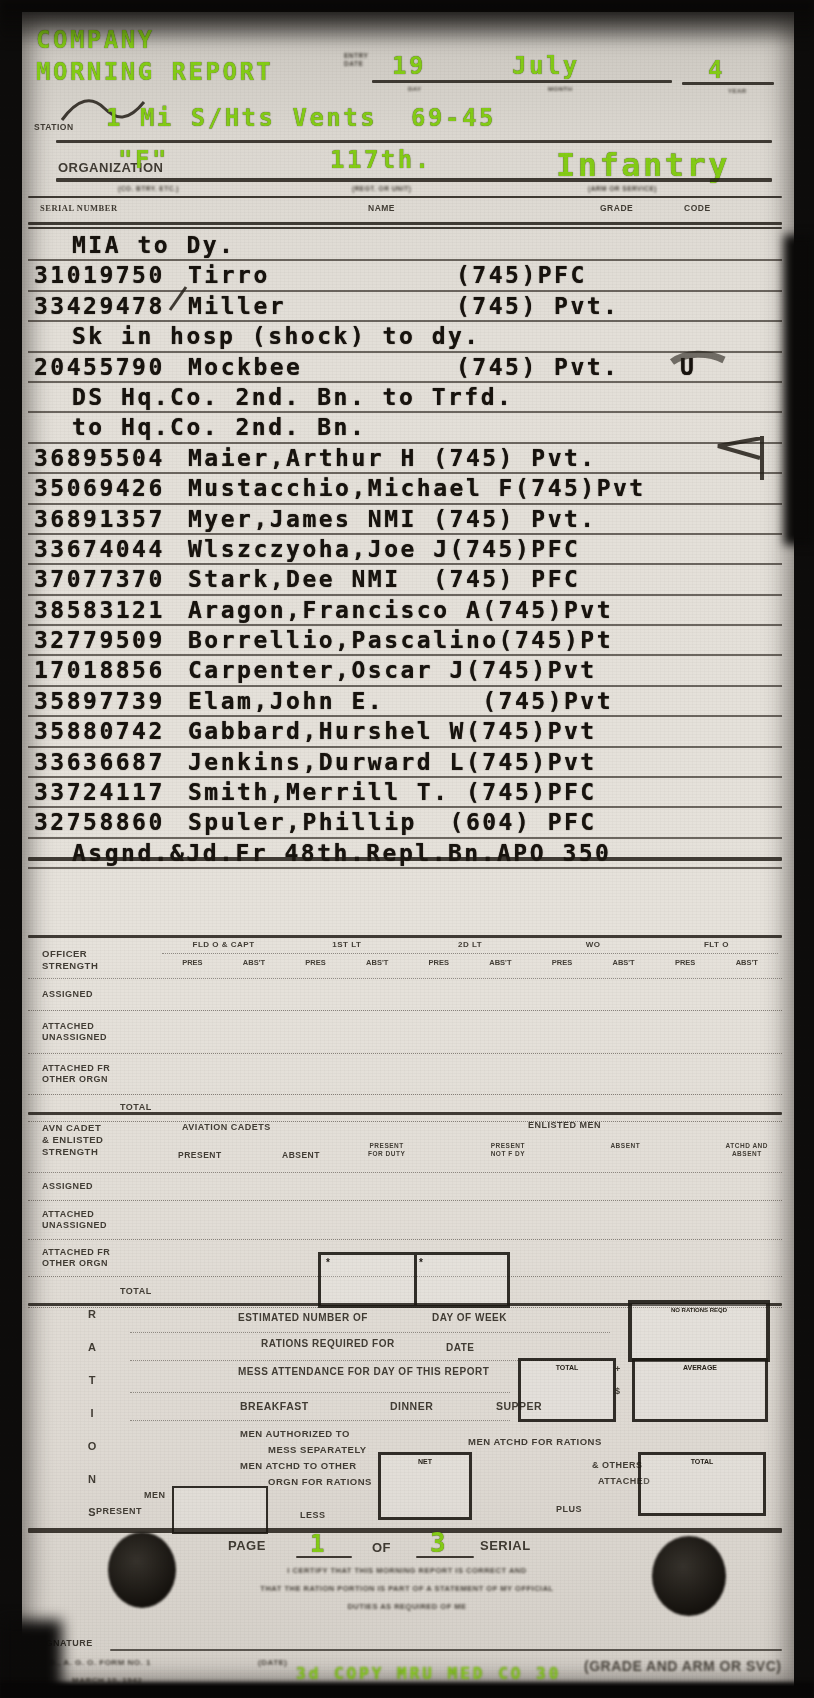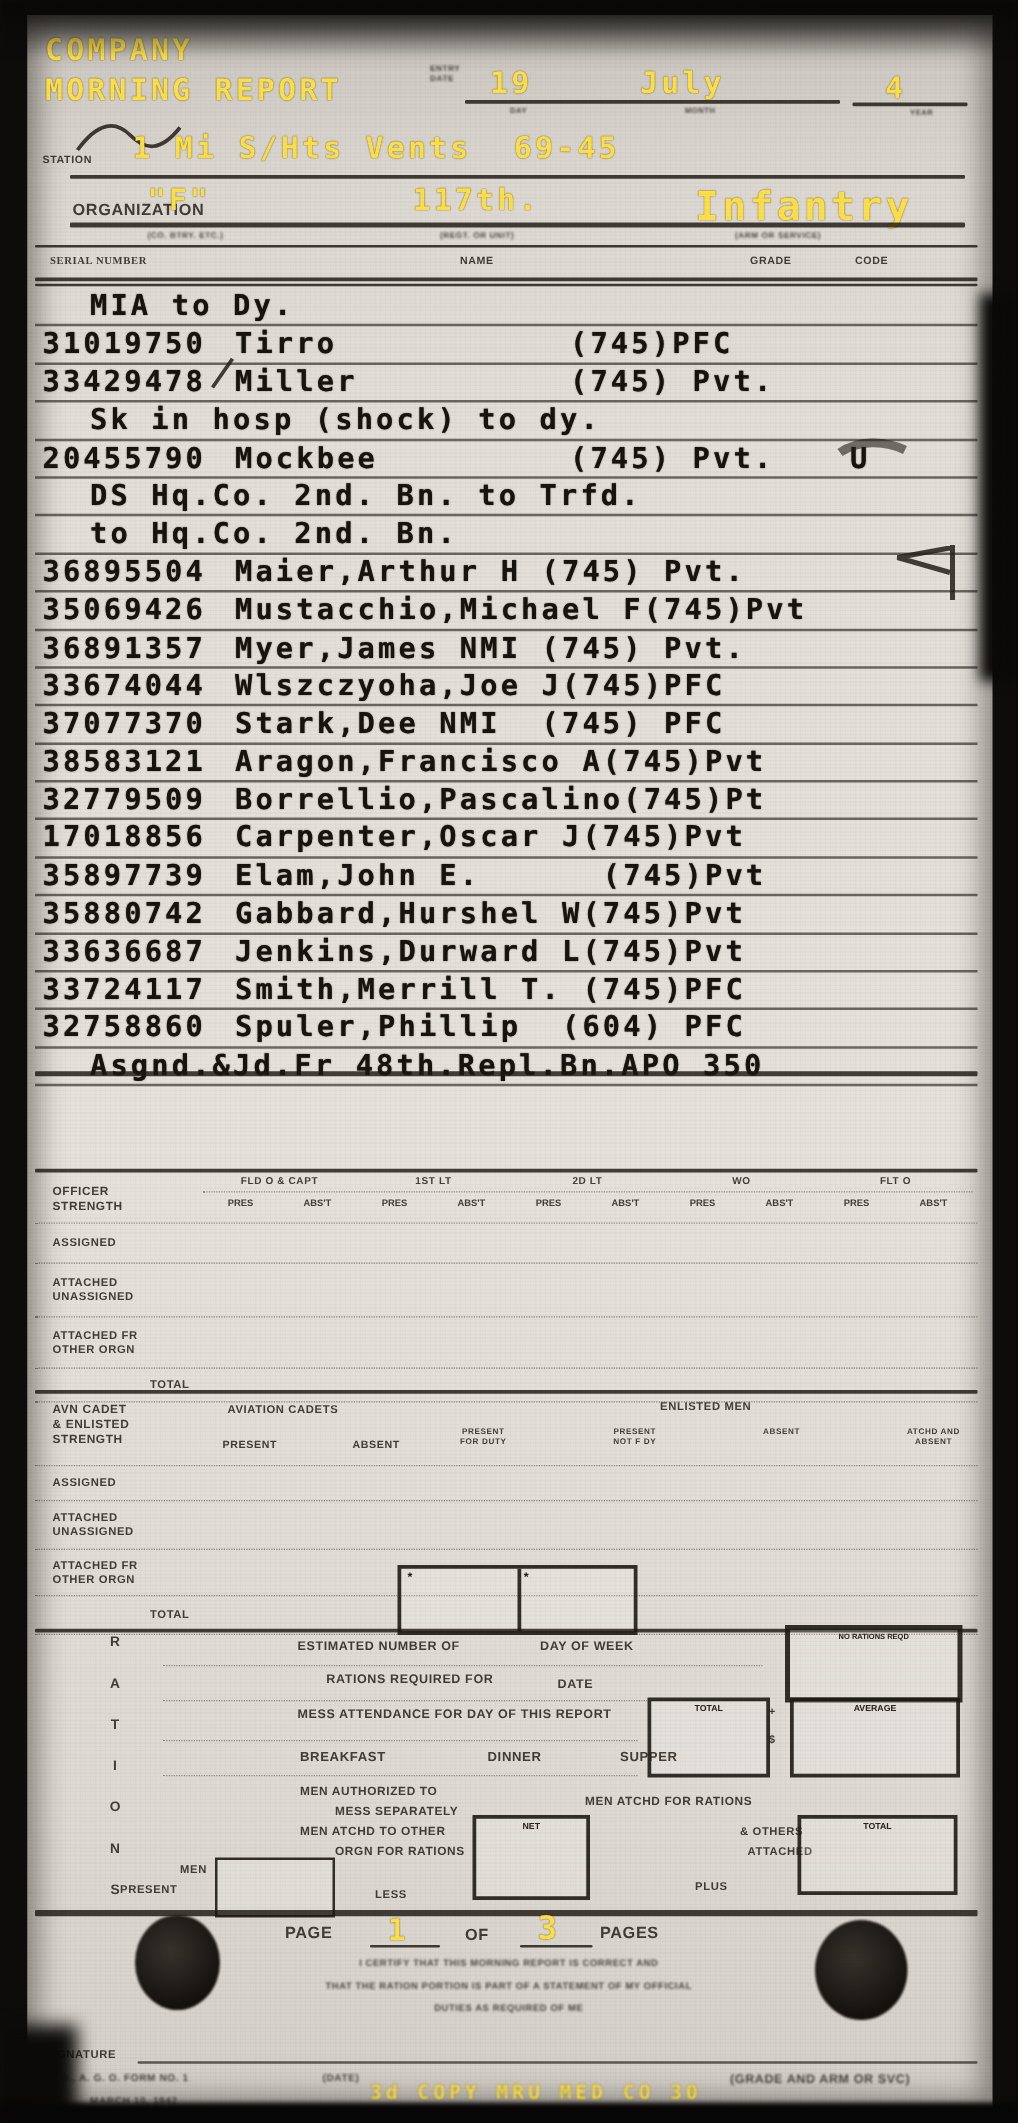--- a/index.html
+++ b/index.html
@@ -12,21 +12,21 @@
     background-image:repeating-linear-gradient(0deg,rgba(40,35,28,.05) 0 1px,transparent 1px 3px),
                      repeating-linear-gradient(90deg,rgba(40,35,28,.04) 0 1px,transparent 1px 4px);}
   .topband{position:absolute;left:0;top:0;width:814px;height:46px;
     background:linear-gradient(180deg,rgba(8,7,6,.96),rgba(8,7,6,0));filter:blur(3px);}
   .rblot{position:absolute;right:0;top:235px;width:30px;height:310px;background:#0a0908;filter:blur(5px);}
   .blblob{position:absolute;left:0;top:1620px;width:62px;height:78px;background:#0b0a09;filter:blur(7px);}
   .botband{position:absolute;left:0;top:1682px;width:814px;height:16px;background:#070606;filter:blur(2px);}
 
   
   .t{position:absolute;font-family:"DejaVu Sans Mono","Liberation Mono",monospace;font-weight:bold;
-     color:#fde047;letter-spacing:2.5px;white-space:pre;filter:blur(.35px);
+     color:#84cc16;letter-spacing:2.5px;white-space:pre;filter:blur(.35px);
      text-shadow:0 0 1px rgba(25,18,12,.85);}
   
   .p{position:absolute;font-weight:bold;color:#262119;letter-spacing:.5px;white-space:pre-line;
      filter:blur(.5px);opacity:.85;line-height:1.25;}
   .smudge{filter:blur(.9px);opacity:.8;}
 
   .rule{position:absolute;background:rgba(28,23,17,.82);border-radius:1px;filter:blur(.3px);}
   .dot{position:absolute;border-bottom:1px dotted rgba(45,38,30,.45);}
 
   
@@ -441,31 +441,31 @@
 
   <div class="hole" style="left:108px;top:1532px;width:68px;height:76px;"></div>
   <div class="hole" style="left:652px;top:1536px;width:74px;height:80px;"></div>
 
   <div class="p" style="left:228px;top:1538px;font-size:13px;">PAGE</div>
   <div class="t" style="left:310px;top:1530px;font-size:24px;">1</div>
   <div class="rule" style="left:296px;top:1556px;width:56px;height:2px;"></div>
   <div class="p" style="left:372px;top:1540px;font-size:13px;">OF</div>
   <div class="t" style="left:430px;top:1528px;font-size:26px;">3</div>
   <div class="rule" style="left:416px;top:1556px;width:58px;height:2px;"></div>
-  <div class="p" style="left:480px;top:1538px;font-size:13px;">PAGES</div>
+  <div class="p" style="left:480px;top:1538px;font-size:13px;">SERIAL</div>
 
   <div class="p smudge" style="left:177px;top:1566px;width:460px;text-align:center;font-size:7.5px;">I CERTIFY THAT THIS MORNING REPORT IS CORRECT AND</div>
   <div class="p smudge" style="left:157px;top:1584px;width:500px;text-align:center;font-size:7.5px;">THAT THE RATION PORTION IS PART OF A STATEMENT OF MY OFFICIAL</div>
   <div class="p smudge" style="left:177px;top:1602px;width:460px;text-align:center;font-size:7.5px;">DUTIES AS REQUIRED OF ME</div>
 
   <div class="p" style="left:36px;top:1638px;font-size:9px;">SIGNATURE</div>
   <div class="rule" style="left:110px;top:1649px;width:672px;height:2px;opacity:.8;"></div>
   <div class="p smudge" style="left:36px;top:1658px;font-size:8px;">W. D., A. G. O. FORM NO. 1</div>
   <div class="p smudge" style="left:258px;top:1658px;font-size:8px;">(DATE)</div>
-  <div class="p smudge" style="left:584px;top:1658px;font-size:10px;">(GRADE AND ARM OR SVC)</div>
+  <div class="p smudge" style="left:584px;top:1658px;font-size:14px;">(GRADE AND ARM OR SVC)</div>
   <div class="p smudge" style="left:72px;top:1676px;font-size:8px;">MARCH 10, 1942</div>
   <div class="t" style="left:296px;top:1664px;font-size:16px;filter:blur(1px);letter-spacing:3px;">3d COPY MRU MED CO 30</div>
 
   <div class="topband"></div>
   <div class="rblot"></div>
   <div class="blblob"></div>
   <div class="botband"></div>
   <div class="grain"></div>
 </div>
 

